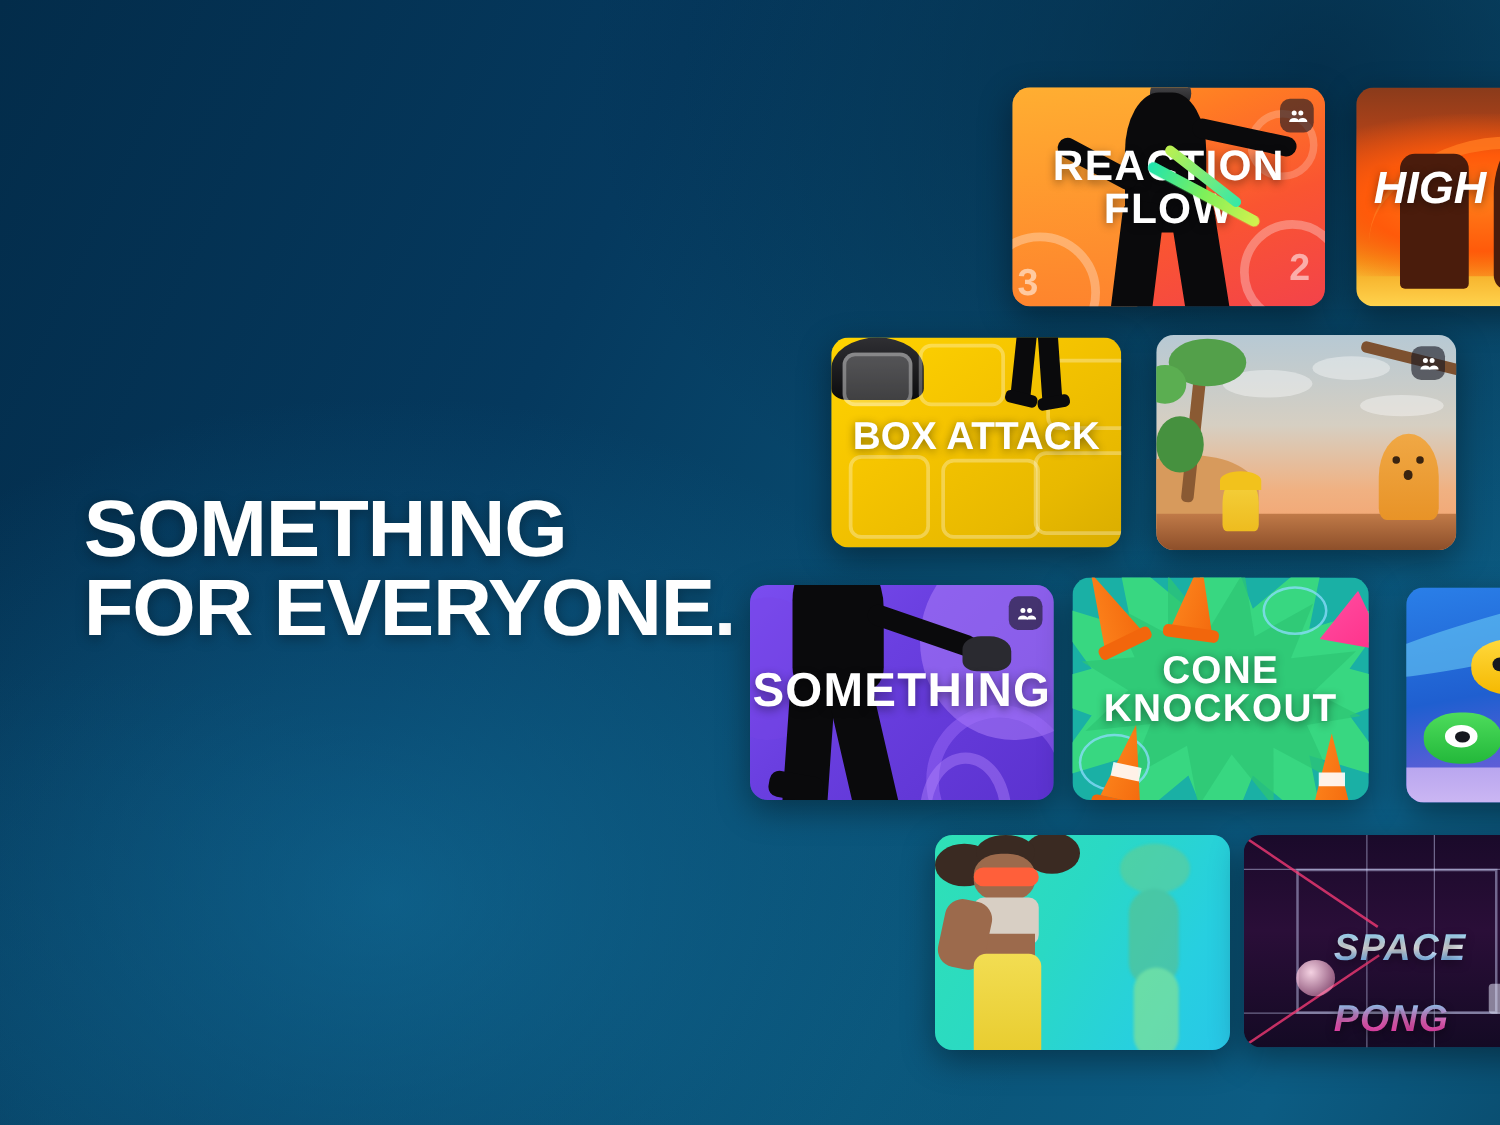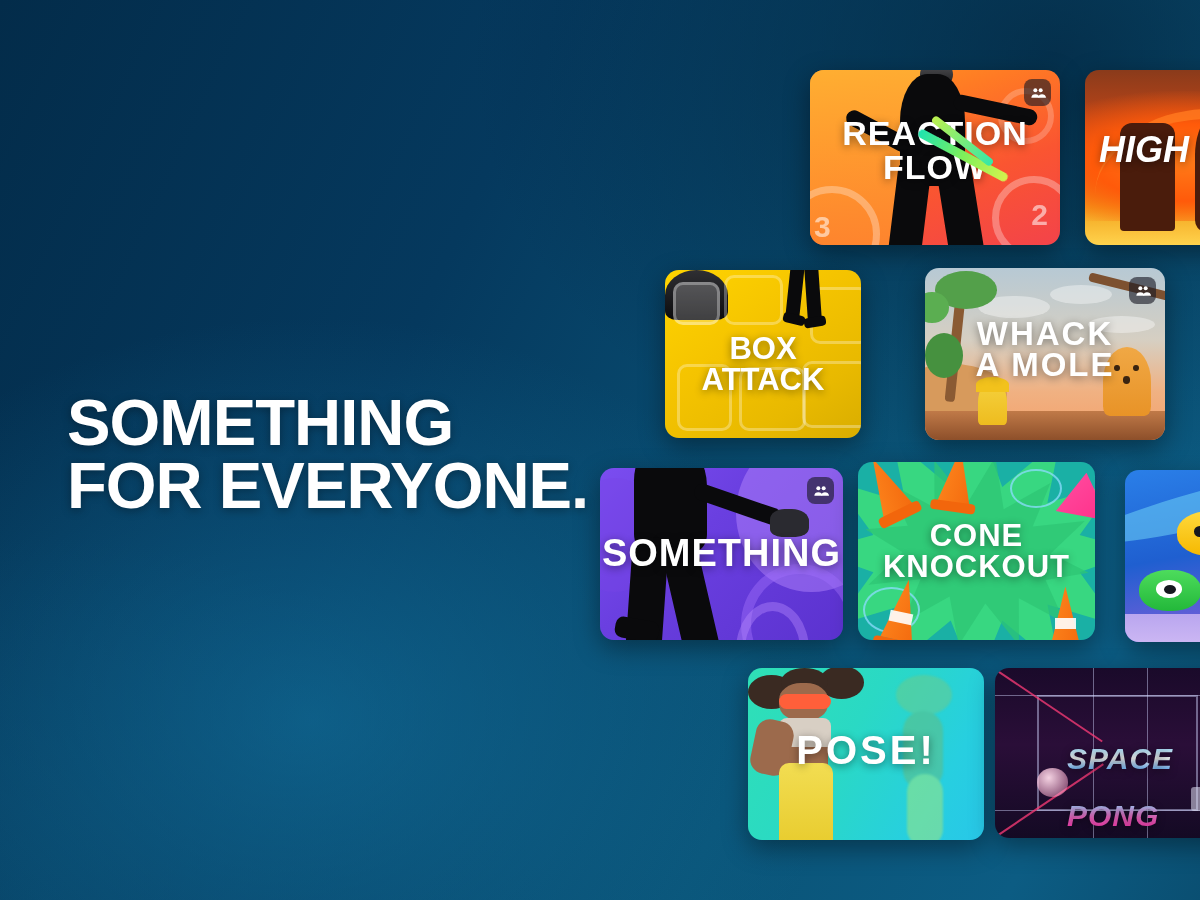--- a/index.html
+++ b/index.html
@@ -345,21 +345,21 @@
 <div class="card" id="c-high" style="left:1085px; top:70px; width:250px; height:175px;">
   <div class="art">
     <div class="sun"></div>
     <div class="arc"></div>
     <div class="sil fig"></div>
     <div class="sil fig2"></div>
   </div>
   <div class="title" style="top:62px; font-size:36px; text-align:left; padding-left:14px;">HIGH</div>
 </div>
 
-<div class="card" id="c-box" style="left:665px; top:270px; width:196px; height:168px;">
+<div class="card" id="c-box" style="left:665px; top:270px; width:232px; height:168px;">
   <div class="art">
     <div class="boxsq b1"></div>
     <div class="boxsq b2"></div>
     <div class="boxsq b3"></div>
     <div class="boxsq b4"></div>
     <div class="boxsq b5"></div>
     <div class="boxsq b6"></div>
     <div class="sil legs1"></div>
     <div class="sil legs2"></div>
     <div class="sil foot1"></div>
@@ -391,22 +391,20 @@
     </div>
   </div>
   <div class="badge">
     <svg viewBox="0 0 24 24">
       <circle cx="8" cy="8" r="3" fill="#fff"></circle>
         <circle cx="16" cy="8" r="3" fill="#fff"></circle>
       <path d="M2 19c0-3.3 2.7-5 6-5s6 1.7 6 5z" fill="#fff"></path>
       <path d="M12.5 19c0-3.3 2.7-5 5.5-5s6 1.7 6 5z" fill="#fff"></path>
     </svg>
   </div>
-  <div class="title" style="top:50px; font-size:33px; line-height:0.94; letter-spacing:2px;">WHACK
-A MOLE</div>
 </div>
 
 <div class="card" id="c-reaction" style="left:600px; top:468px; width:243px; height:172px;">
   <div class="art">
     <div class="sw"></div>
     <div class="sw4"></div>
     <div class="sw2"></div>
     <div class="sw3"></div>
     <div class="sil torso"></div>
     <div class="sil arm"></div>
@@ -481,21 +479,20 @@
     <div class="puff p1"></div>
     <div class="puff p2"></div>
     <div class="puff p3"></div>
     <div class="face"></div>
     <div class="shade"></div>
     <div class="torso"></div>
     <div class="skin"></div>
     <div class="armb"></div>
     <div class="pants"></div>
   </div>
-  <div class="title" style="top:62px; font-size:40px; letter-spacing:3px;">POSE!</div>
 </div>
 
 <div class="card" id="c-pong" style="left:995px; top:668px; width:245px; height:170px;">
   <div class="art">
     <div class="inner"></div>
     <div class="gridline" style="left:0;right:0;top:16%;height:1px;"></div>
     <div class="gridline" style="left:0;right:0;bottom:16%;height:1px;"></div>
     <div class="gridline" style="top:0;bottom:0;left:40%;width:1px;"></div>
     <div class="gridline" style="top:0;bottom:0;left:62%;width:1px;"></div>
     <div class="diag" style="left:0;top:0;width:130px;transform:rotate(34deg);"></div>

